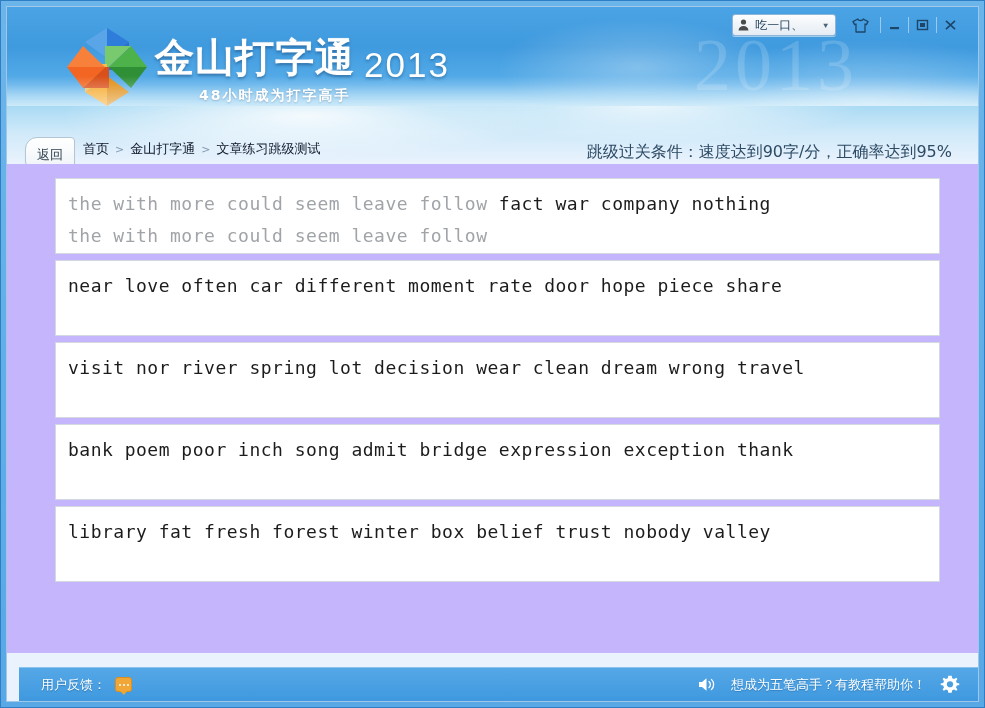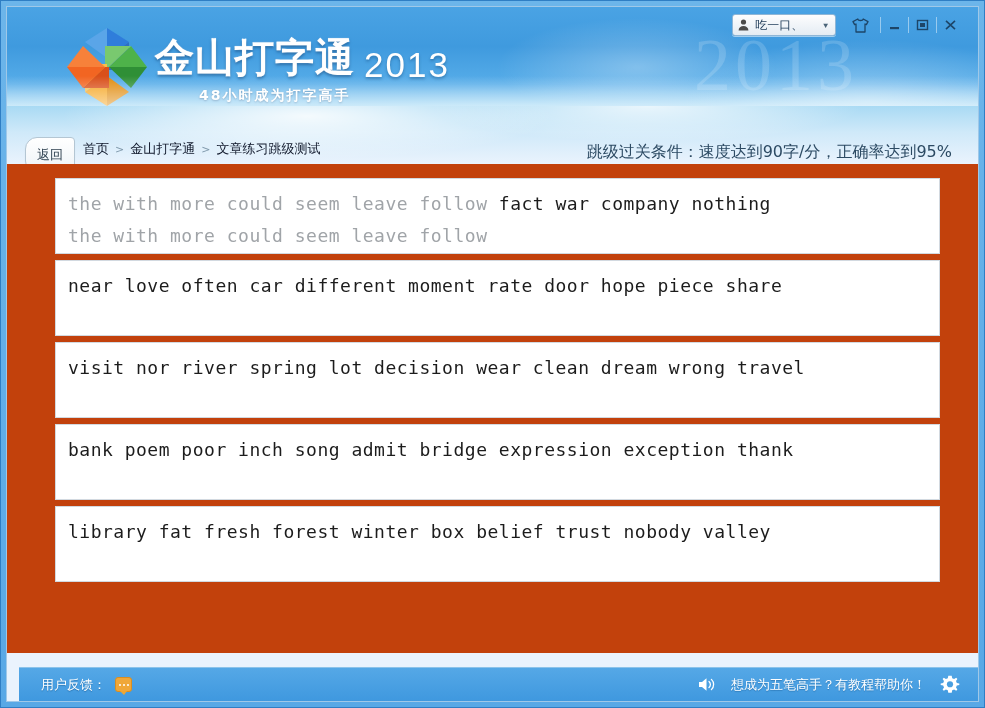--- a/index.html
+++ b/index.html
@@ -125,21 +125,21 @@
   #breadcrumb .crumb { color:#0f172a; }
   #pass-condition {
     position:absolute; right:26px; top:135px;
     font-size:16px; color:#2c4a63;
     font-family:"DejaVu Sans", sans-serif;
   }
 
   
   #typing-area {
     position:absolute; left:0; right:0; top:157px; bottom:48px;
-    background:#c2410c;
+    background:#c4b5fd;
   }
   .text-box {
     position:absolute; left:48px; width:885px;
     background:#ffffff;
     border:1px solid #d2d9e0;
     box-shadow: inset 0 0 0 1px #ffffff;
     padding:9px 12px 0 12px;
   }
   .line {
     font-family:"DejaVu Sans Mono", monospace;

